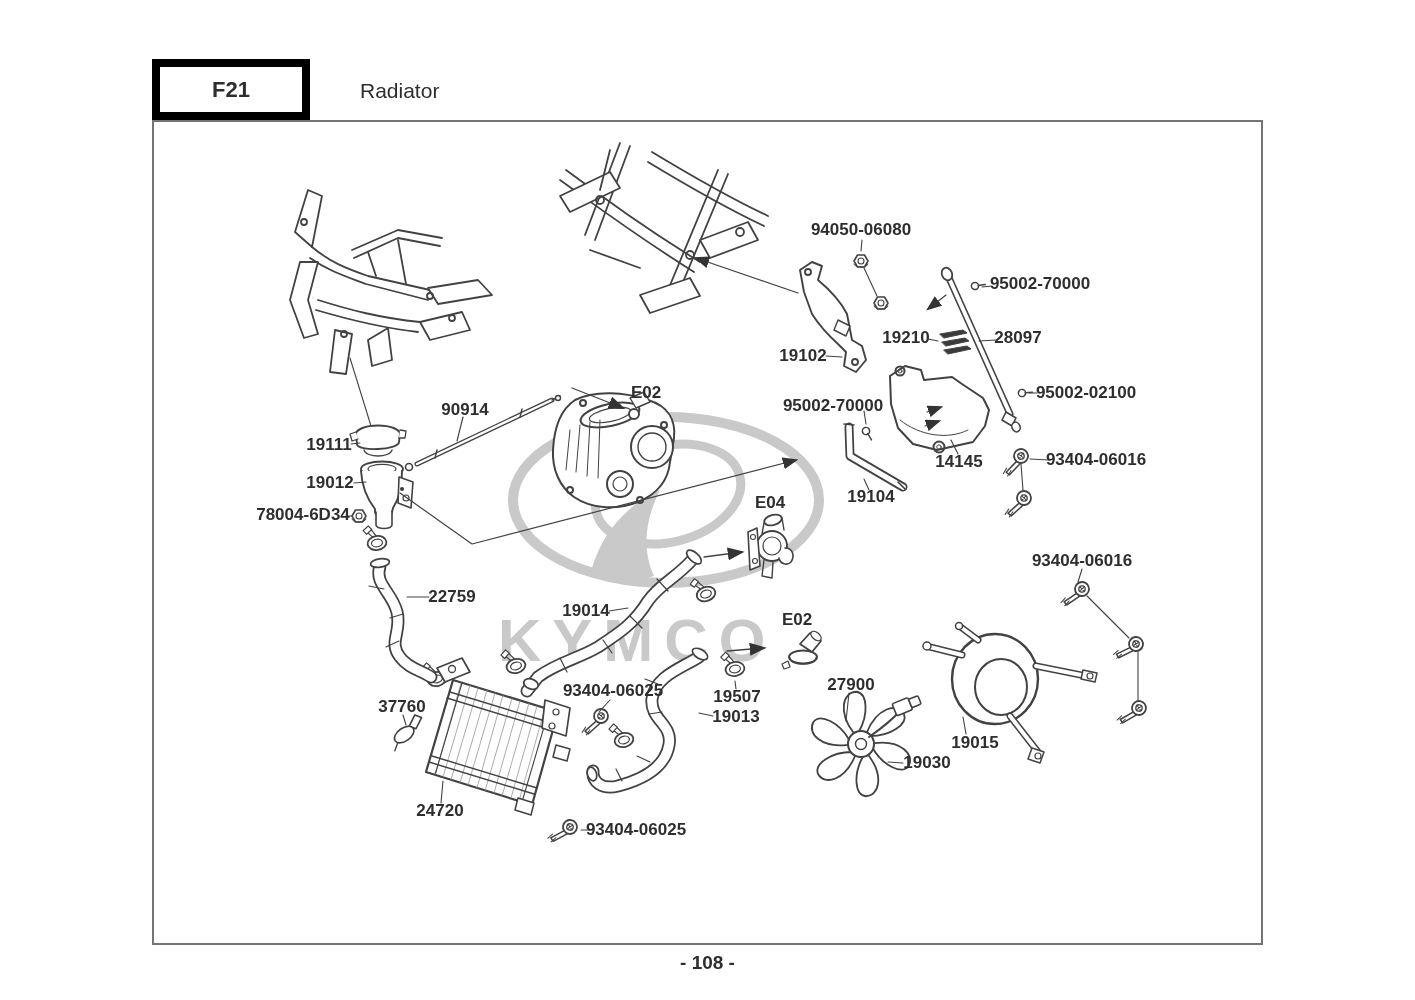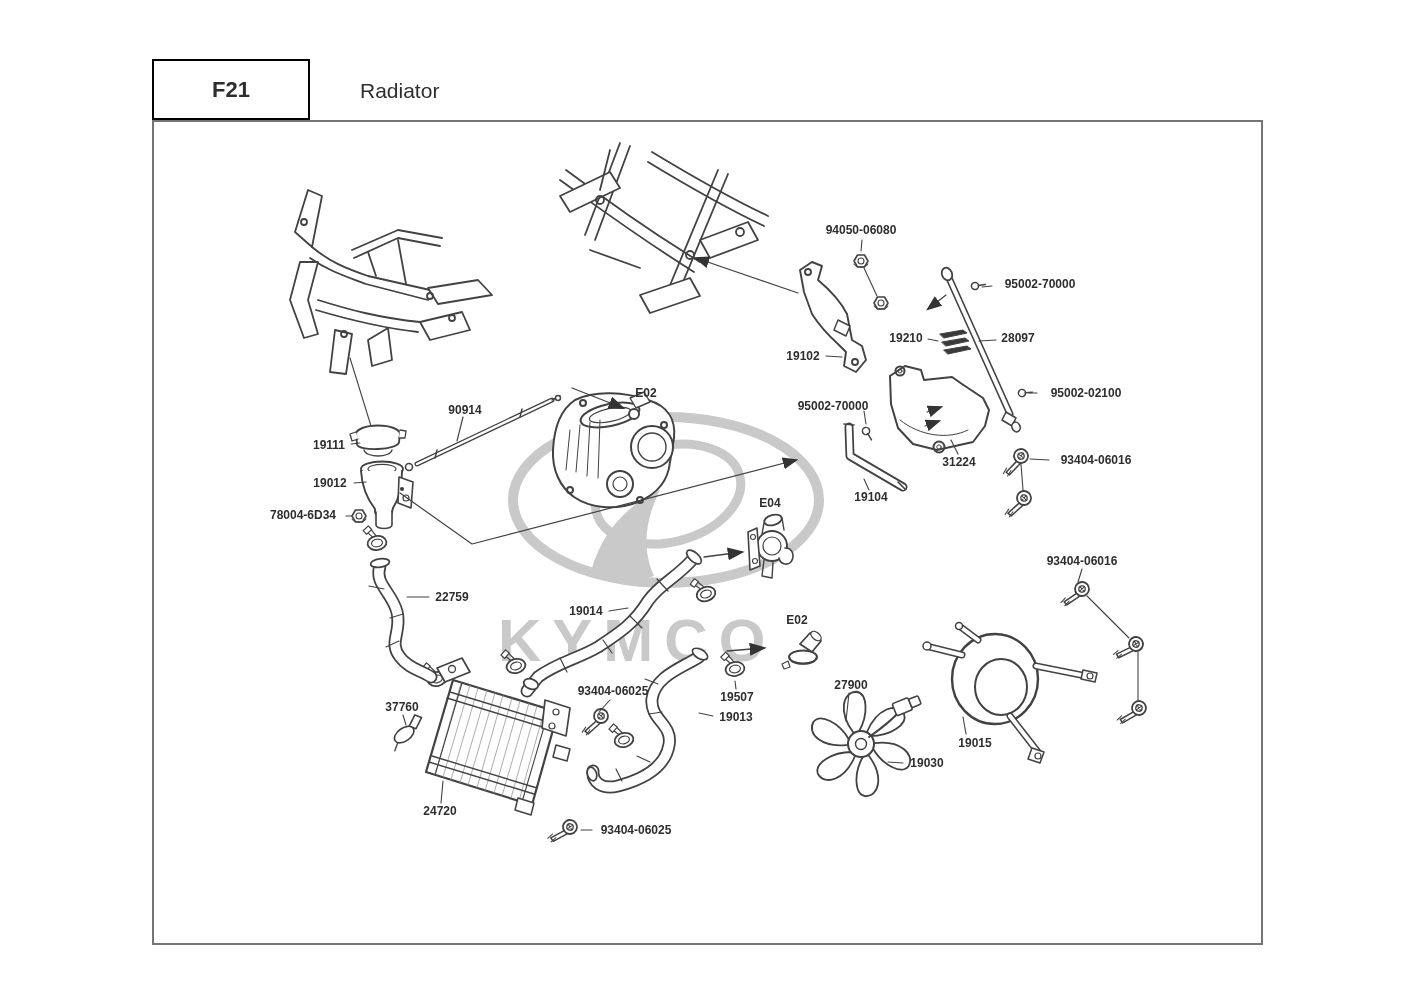--- a/index.html
+++ b/index.html
@@ -1,42 +1,43 @@
 <!DOCTYPE html>
 <html><head>
 <meta charset="utf-8">
 <style>
   html,body{margin:0;padding:0;background:#fff;}
   #page{position:relative;width:1415px;height:1000px;background:#fff;overflow:hidden;
         font-family:"Liberation Sans",sans-serif;}
-  .f21box{position:absolute;left:152px;top:59px;width:158px;height:61px;border:2px solid #000000;
+  .f21box{position:absolute;left:152px;top:59px;width:158px;height:61px;border:8px solid #000000;
           box-sizing:border-box;display:flex;align-items:center;justify-content:center;
           font-weight:bold;font-size:22px;color:#2e2e2e;background:#fff;z-index:4;}
   .doctitle{position:absolute;left:360px;top:79px;font-weight:normal;font-size:21px;color:#2e2e2e;z-index:4;}
   .mainbox{position:absolute;left:152px;top:120px;width:1111px;height:825px;border:2px solid #757575;
            box-sizing:border-box;background:#fff;z-index:0;}
   .pageno{position:absolute;left:0;top:952px;width:1415px;text-align:center;font-weight:bold;
           font-size:19px;color:#2e2e2e;z-index:4;}
   .wmtext{position:absolute;left:498px;top:606px;width:270px;text-align:center;font-weight:bold;
           font-size:60px;letter-spacing:11px;color:#c9c9c9;z-index:1;}
   svg.art{position:absolute;left:0;top:0;z-index:2;}
-  .plabel{position:absolute;transform:translate(-50%,-50%);font-weight:bold;font-size:12px;
+  .plabel{position:absolute;transform:translate(-50%,-50%);font-weight:bold;font-size:17px;
           color:#2e2e2e;white-space:nowrap;z-index:3;}
 </style>
 </head>
 <body>
 
 <div id="page">
 
   <div class="mainbox"></div>
   <div class="f21box">
     <span>F21</span>
   </div>
   <div class="doctitle">Radiator</div>
   <div class="wmtext">KYMCO</div>
+  <div class="pageno">- 108 -</div>
 
   <svg class="art" width="1415" height="1000" viewBox="0 0 1415 1000">
     <defs>
       <marker id="ah" markerWidth="13" markerHeight="10" refX="11" refY="5" orient="auto">
         <path d="M0,0 L13,5 L0,10 Z" fill="#333"></path>
       </marker>
       <g id="clampG">
         <ellipse rx="9.5" ry="7" fill="#fff" stroke-width="1.8"></ellipse>
         <ellipse rx="5.5" ry="3.8" fill="none" stroke-width="1.2"></ellipse>
         <path d="M-4,-7 L-9,-13 M0,-7.5 L-4,-14" stroke-width="1.2"></path>
@@ -356,21 +357,21 @@
 
   <div class="plabel" style="left:861px;top:230px">94050-06080</div>
   <div class="plabel" style="left:1040px;top:284px">95002-70000</div>
   <div class="plabel" style="left:906px;top:338px">19210</div>
   <div class="plabel" style="left:1018px;top:338px">28097</div>
   <div class="plabel" style="left:803px;top:356px">19102</div>
   <div class="plabel" style="left:1086px;top:393px">95002-02100</div>
   <div class="plabel" style="left:646px;top:393px">E02</div>
   <div class="plabel" style="left:833px;top:406px">95002-70000</div>
   <div class="plabel" style="left:465px;top:410px">90914</div>
-  <div class="plabel" style="left:959px;top:462px">31224</div>
+  <div class="plabel" style="left:959px;top:462px">14145</div>
   <div class="plabel" style="left:1096px;top:460px">93404-06016</div>
   <div class="plabel" style="left:329px;top:445px">19111</div>
   <div class="plabel" style="left:330px;top:483px">19012</div>
   <div class="plabel" style="left:871px;top:497px">19104</div>
   <div class="plabel" style="left:303px;top:515px">78004-6D34</div>
   <div class="plabel" style="left:770px;top:503px">E04</div>
   <div class="plabel" style="left:1082px;top:561px">93404-06016</div>
   <div class="plabel" style="left:452px;top:597px">22759</div>
   <div class="plabel" style="left:586px;top:611px">19014</div>
   <div class="plabel" style="left:797px;top:620px">E02</div>

